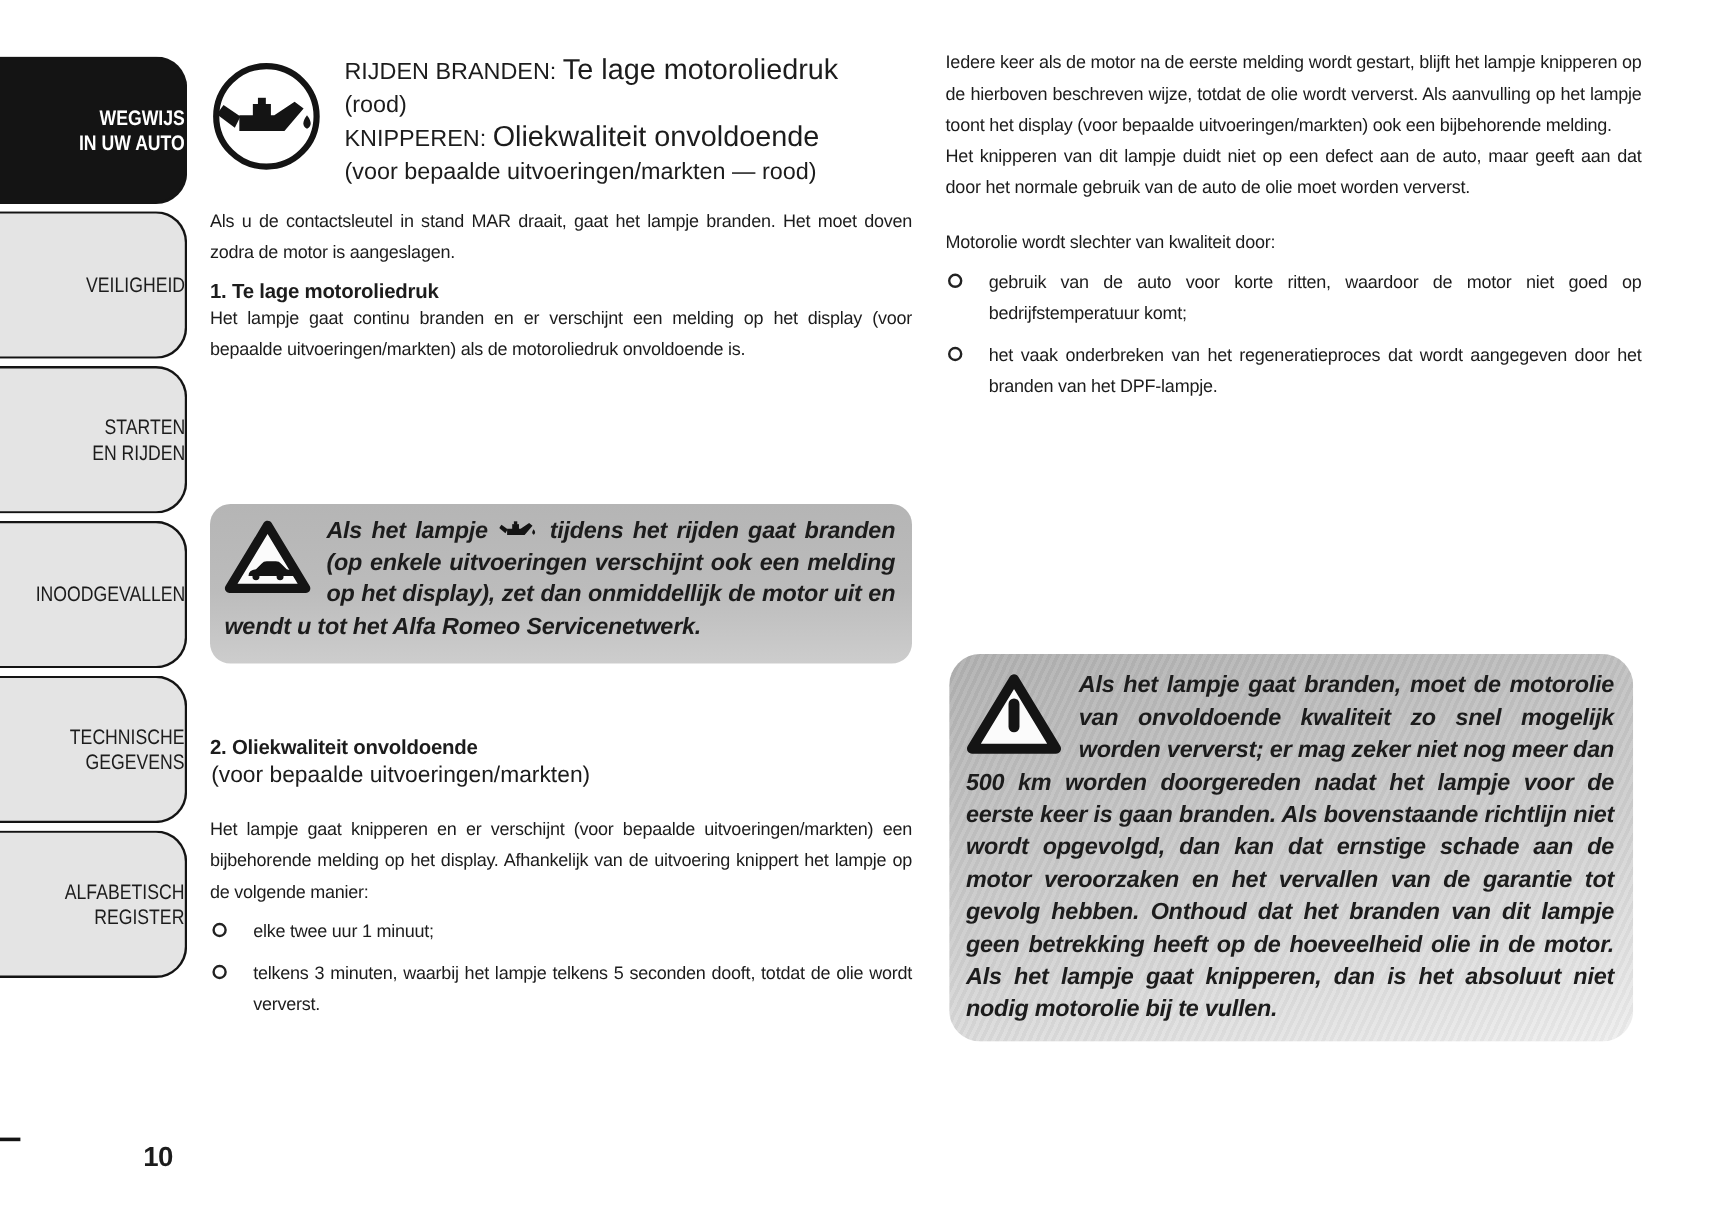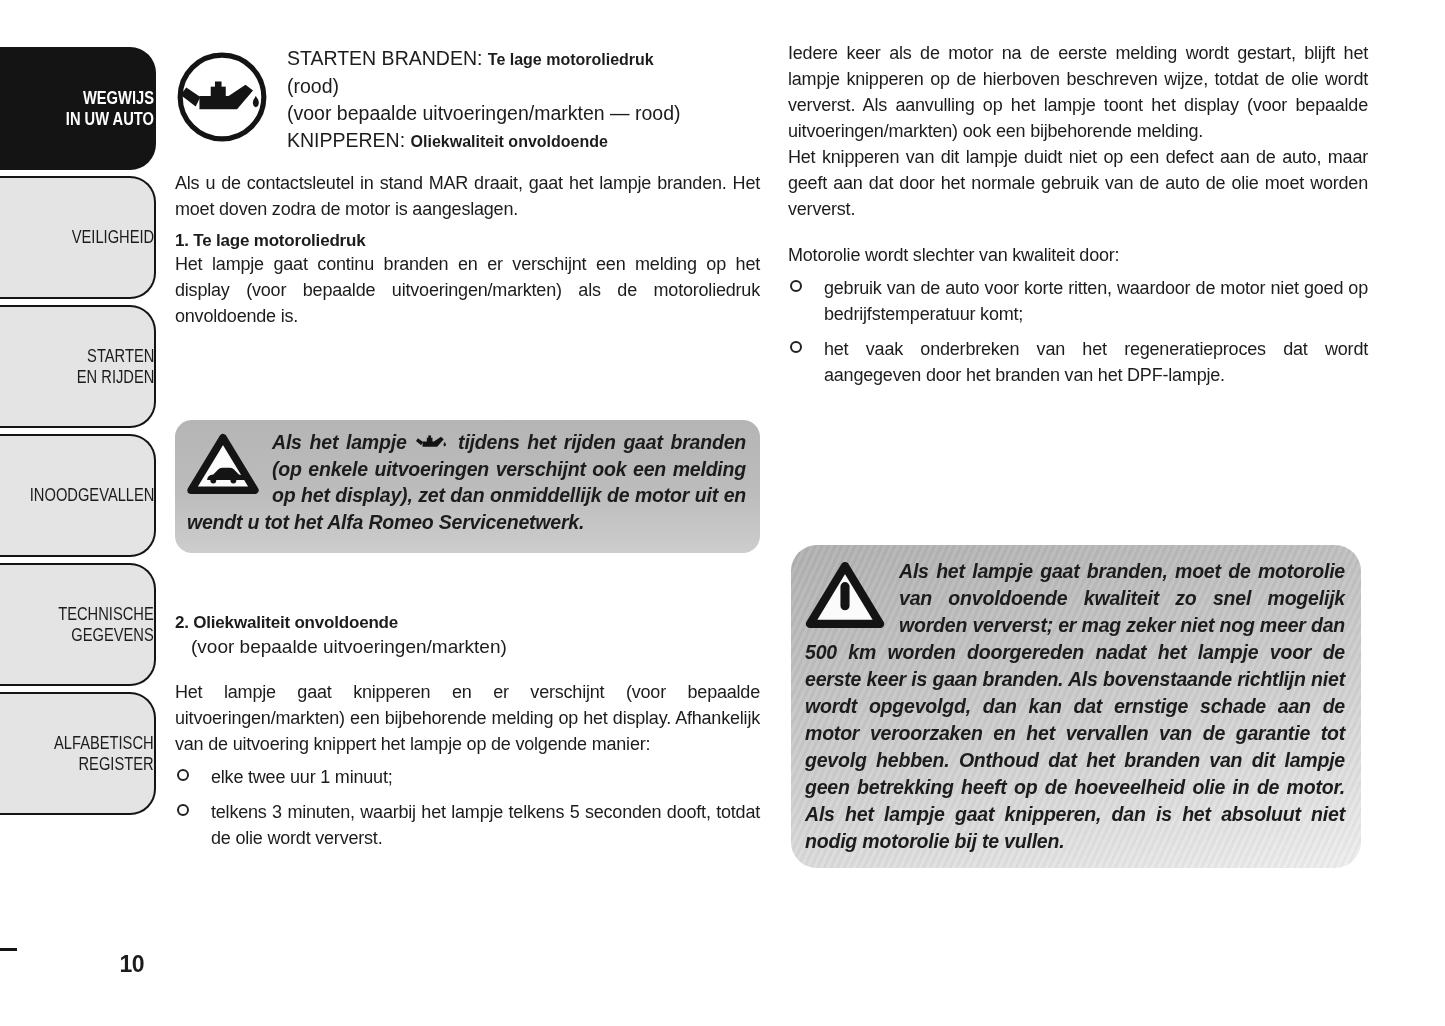--- a/index.html
+++ b/index.html
@@ -31,32 +31,32 @@
     position:absolute; left:68px; top:951px; width:76px; text-align:right;
     font-size:23px; font-weight:bold; letter-spacing:-0.5px;
   }
 
   
   .col { position:absolute; }
   .col-left  { left:175px; top:45px; width:585px; height:940px; }
   .col-right { left:788px; top:40px; width:580px; height:950px; }
 
   .body, li.bullet {
-    font-size:18px; line-height:26px; text-align:justify;
+    font-size:15px; line-height:26px; text-align:justify;
     letter-spacing:-0.2px; margin:0;
   }
 
   
   .header-row { display:flex; gap:18px; margin-bottom:15px; }
   .oil-badge { flex:0 0 94px; width:94px; height:94px; margin-top:5px; }
   .header-text { font-size:19.5px; line-height:27px; }
-  .header-text .hl { font-weight:bold; font-size:16px;margin-top:12px; }
+  .header-text .hl { font-weight:normal; font-size:24px;margin-top:12px; }
 
   .section-title { font-size:17px; font-weight:bold; margin:0; letter-spacing:-0.2px; }
-  .subtitle { font-size:19px; line-height:25px; margin:1px 0 0 16px; }
+  .subtitle { font-size:19px; line-height:25px; margin:1px 0 0 1px; }
   .mt-sm { margin-top:9px; }
   .mt-md { }
   .mt-lg { margin-top:20px; }
 
   
   ul.bullets { list-style:none; margin:7px 0 0 0; padding:0; }
   li.bullet { position:relative; padding-left:36px; margin-bottom:9px; }
   .o-marker {
     position:absolute; left:2px; top:5px; width:12px; height:12px;
     border:2.5px solid #222; border-radius:50%; background:transparent;
@@ -132,29 +132,29 @@
             <path d="M26 49 L57 49 L75 37 L83 43 L66 63 L26 63 Z"></path>
             <rect x="38" y="39" width="16" height="11"></rect>
             <rect x="42.5" y="33.5" width="7" height="6"></rect>
             <path d="M27 50 L12 40 L6 48 L22 60 Z"></path>
             <path d="M86 49 q6.5 8.5 0 12 q-6.5 -3.5 0 -12 Z"></path>
           </g>
         </svg>
       </span>
       <div class="header-text">
         <div>
-          <span>STARTEN BRANDEN:</span>
+          <span>RIJDEN BRANDEN:</span>
           <span class="hl">Te lage motoroliedruk</span>
         </div>
         <div>(rood)</div>
-        <div>(voor bepaalde uitvoeringen/markten — rood)</div>
         <div>
           <span>KNIPPEREN:</span>
           <span class="hl">Oliekwaliteit onvoldoende</span>
         </div>
+        <div>(voor bepaalde uitvoeringen/markten — rood)</div>
       </div>
     </div>
 
     <p class="body">Als u de contactsleutel in stand MAR draait, gaat het lampje branden. Het moet doven zodra de motor is aangeslagen.</p>
 
     <h2 class="section-title mt-sm">1. Te lage motoroliedruk</h2>
     <p class="body mt-md">Het lampje gaat continu branden en er verschijnt een melding op het display (voor bepaalde uitvoeringen/markten) als de motoroliedruk onvoldoende is.</p>
 
     <div class="warn warn-left">
       <span class="tri tri-car">

